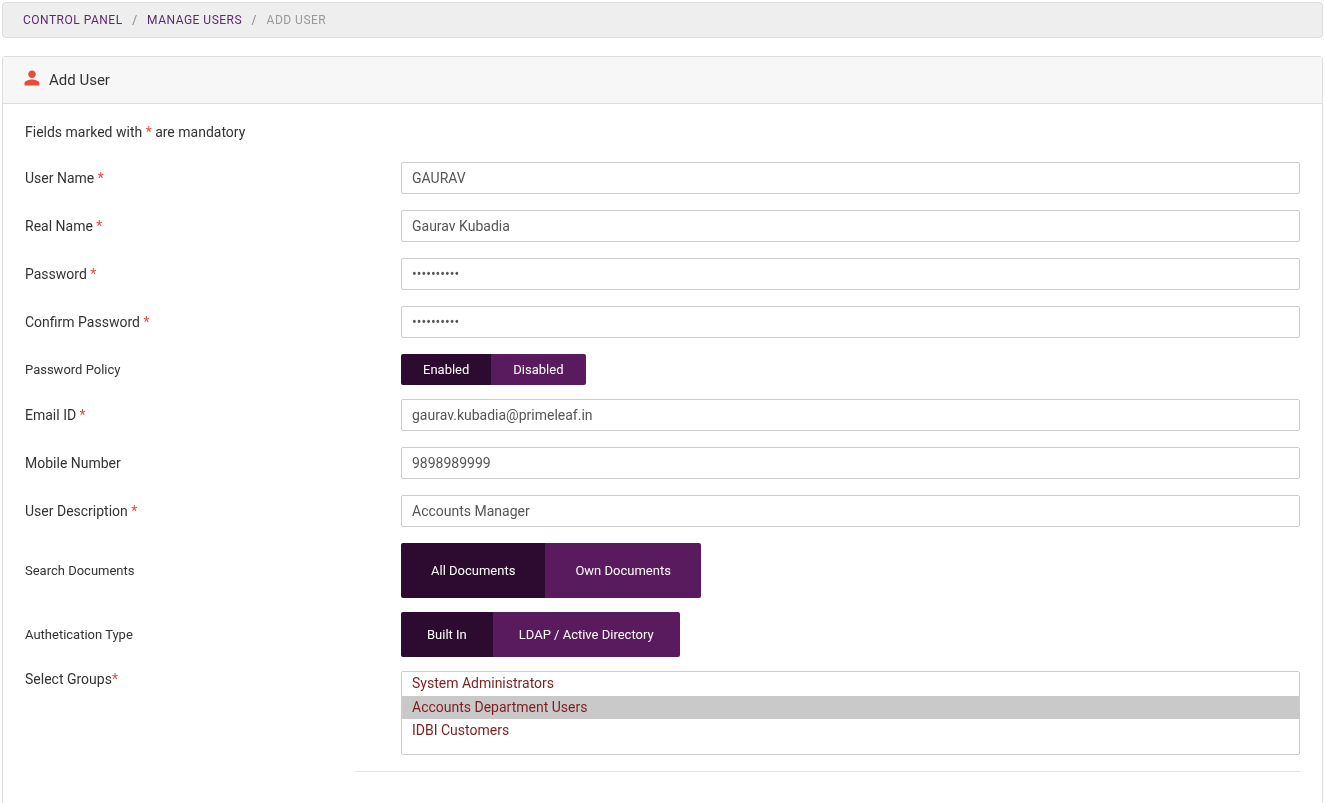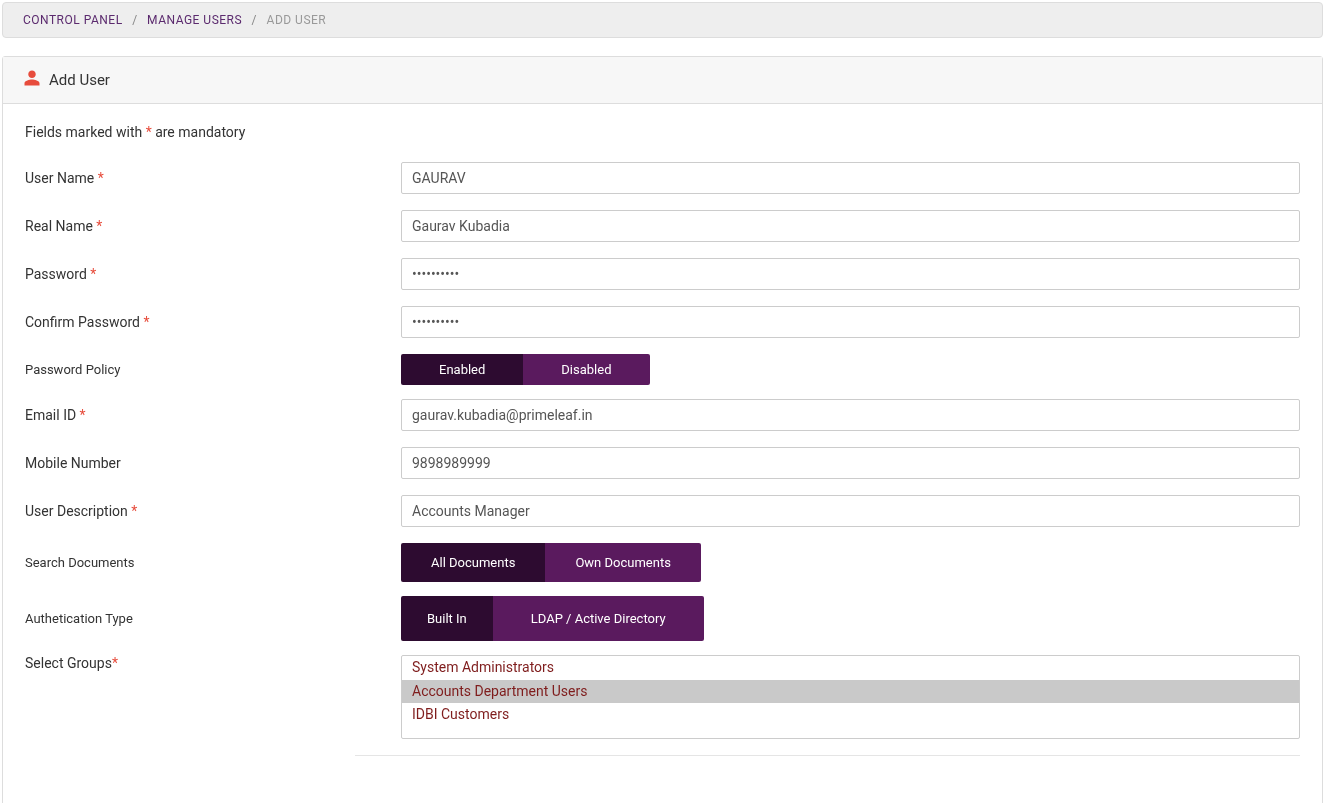--- a/index.html
+++ b/index.html
@@ -70,21 +70,21 @@
 
   .toggle-group {
     display: inline-flex;
     border-radius: 2px;
     overflow: hidden;
   }
   .toggle-btn {
     background: #5a1a5e;
     color: #fff;
     border: none;
-    padding: 8px 38px;
+    padding: 8px 22px;
     font-size: 13px;
     cursor: pointer;
     font-family: inherit;
   }
   .toggle-btn.active { background: #2d0b30; }
 
   .select-box {
     width: 100%;
     height: 84px;
     border: 1px solid #ccc;
@@ -197,31 +197,31 @@
     <div class="form-row">
       <div class="form-label"><span>User Description </span><span class="req">*</span></div>
       <div class="form-field"><input class="form-input" type="text" value="Accounts Manager" style=""></div>
     </div>
 
     <div class="form-row toggle-row">
       <div class="form-label">Search Documents</div>
       <div class="form-field">
         <div class="toggle-group">
           <button class="toggle-btn active" style="padding:8px 30px">All Documents</button>
-          <button class="toggle-btn" style="padding:12px 30px">Own Documents</button>
+          <button class="toggle-btn" style="padding:20px 30px">Own Documents</button>
         </div>
       </div>
     </div>
 
     <div class="form-row toggle-row">
       <div class="form-label">Authetication Type</div>
       <div class="form-field">
         <div class="toggle-group">
           <button class="toggle-btn active" style="padding:15px 26px">Built In</button>
-          <button class="toggle-btn" style="padding:8px 38px">LDAP / Active Directory</button>
+          <button class="toggle-btn" style="padding:8px 26px">LDAP / Active Directory</button>
         </div>
       </div>
     </div>
 
     <div class="form-row" style="align-items:flex-start">
       <div class="form-label"><span>Select Groups</span><span class="req">*</span></div>
       <div class="form-field">
         <div class="select-box">
           <div class="select-option">System Administrators</div>
           <div class="select-option selected">Accounts Department Users</div>

